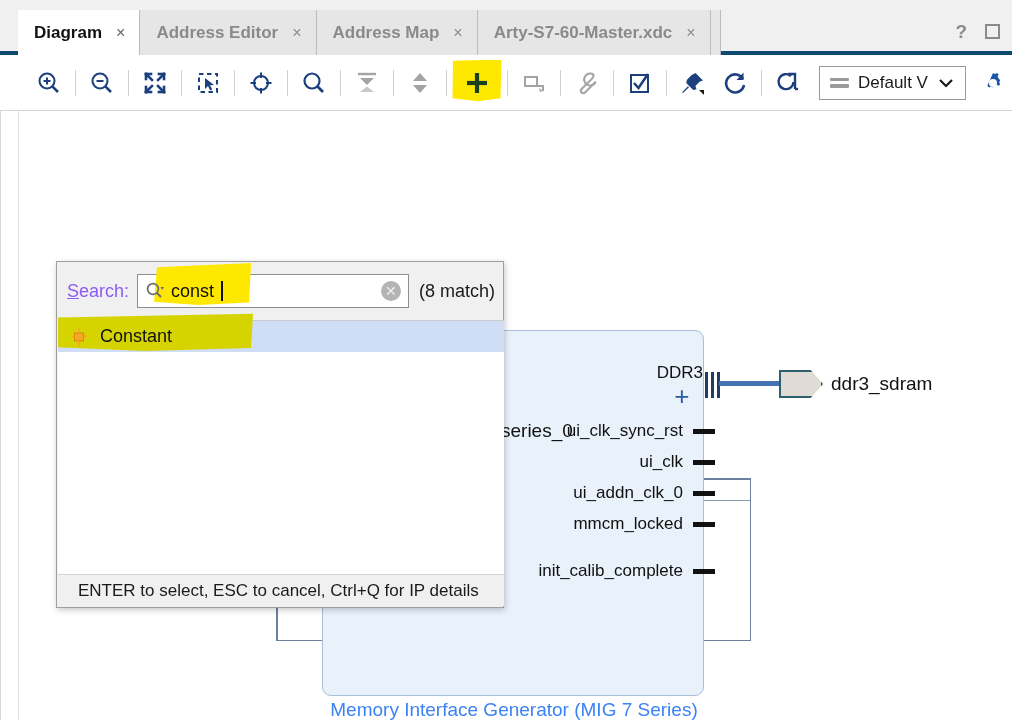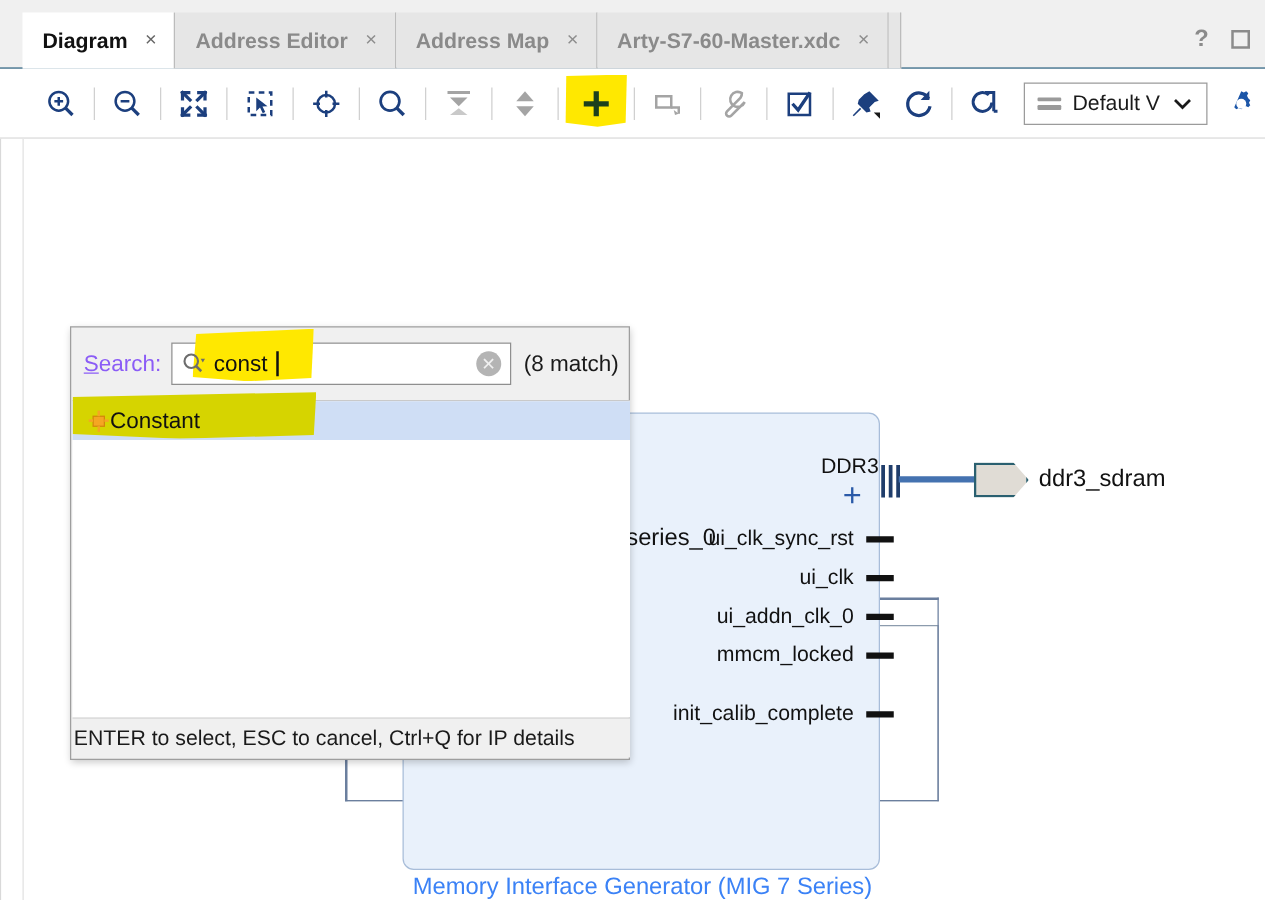--- a/index.html
+++ b/index.html
@@ -9,21 +9,21 @@
     font-family:"Liberation Sans", sans-serif;
     background:#ffffff;
     overflow:hidden;
     position:relative;
   }
 
   
   #tabbar{
     position:absolute; left:0; top:0; width:1012px; height:55px;
     background:#f0f0f0;
-    border-bottom:1px solid #0c4a6e;
+    border-bottom:4px solid #0c4a6e;
   }
   #tabstrip{ position:absolute; left:18px; top:10px; height:45px; display:flex; align-items:stretch; }
   .tab{
     display:flex; align-items:center; gap:14px;
     padding:0 14px 0 16px;
     height:45px;
     background:#e6e6e6;
     border-right:1px solid #bcbcbc;
     color:#8a8a8a;
     font-size:17px;
@@ -196,34 +196,34 @@
   }
   #match-count{ font-size:18px; color:#1a1a1a; white-space:nowrap; padding-left:2px;}
 
   #result-list{
     position:absolute; left:1px; top:58px; width:446px; height:254px;
     background:#ffffff; border-top:1px solid #c9c9c9;
   }
   #result-item{
     position:relative;
     height:31px; background:#cfdef5;
-    display:flex; align-items:center; gap:0; padding-left:12px;
+    display:flex; align-items:center; gap:12px; padding-left:12px;
   }
   #result-highlight{
     position:absolute; left:0px; top:-8px; width:195px; height:38px;
     background:#d6d400; z-index:1;
     clip-path: polygon(0% 12%, 100% 2%, 99% 92%, 44% 100%, 0% 90%);
   }
   #result-label{ font-size:18px; color:#111; position:relative; z-index:2;}
   #constant-icon{ position:relative; z-index:2; width:18px;height:18px;}
 
   #dialog-hint{
     position:absolute; left:1px; bottom:1px; width:446px; height:32px;
     background:#f0f0f0;
-    display:flex; align-items:center; padding-left:1px;
+    display:flex; align-items:center; padding-left:20px;
     font-size:17px; color:#1a1a1a; white-space:nowrap;
     border-top:1px solid #d6d6d6;
   }
 </style>
 </head>
 <body>
 
 <div id="tabbar">
   <div id="tabstrip">
     <div class="tab active">

